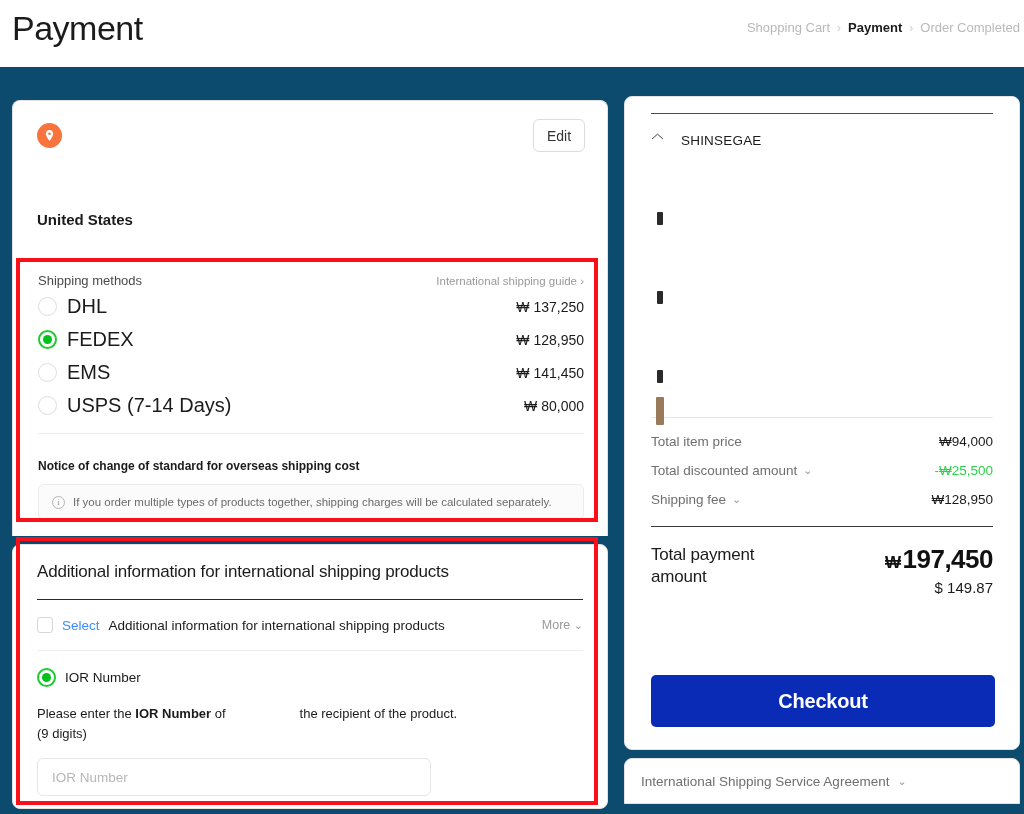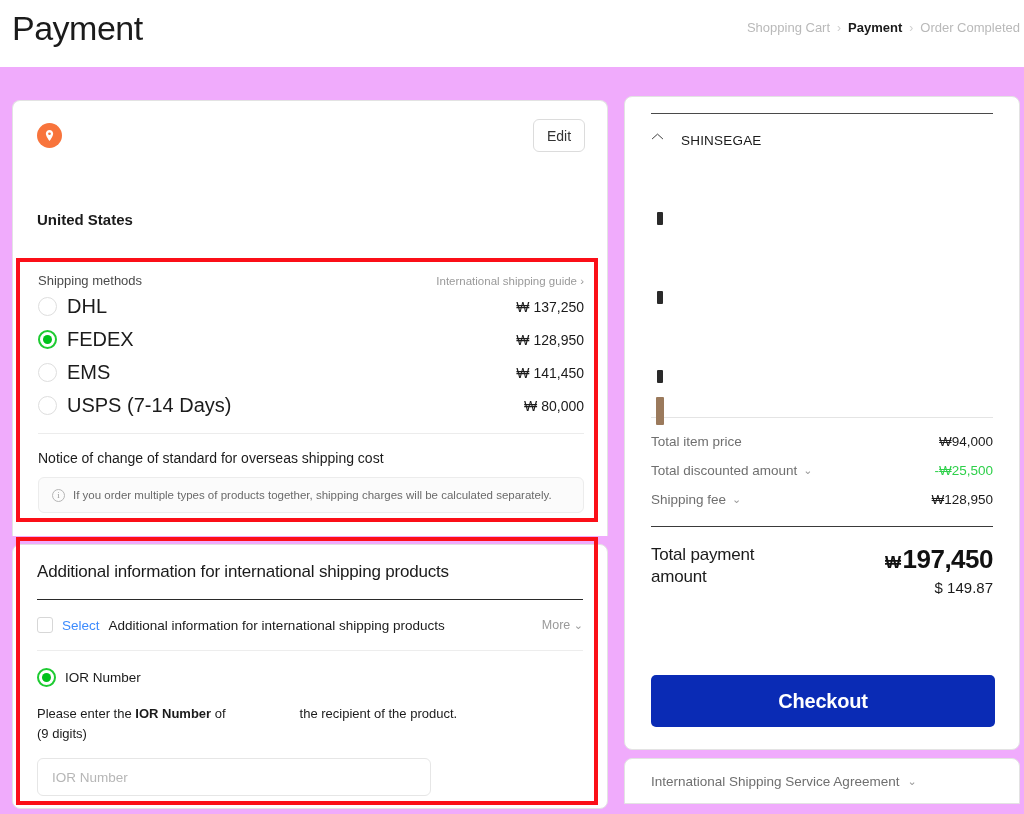--- a/index.html
+++ b/index.html
@@ -3,21 +3,21 @@
 <meta charset="utf-8">
 <style>
   * { box-sizing: border-box; margin: 0; padding: 0; }
   html, body {
     width: 1024px; height: 814px;
     background: #ffffff;
     font-family: "Liberation Sans", sans-serif;
     color: #222;
     overflow: hidden;
   }
-  #app { position: relative; width: 1024px; height: 814px; background: #f0abfc; }
+  #app { position: relative; width: 1024px; height: 814px; background: #0c4a6e; }
 
   
   .header {
     position: absolute; left: 0; top: 0; width: 1024px; height: 67px;
     background: #ffffff;
   }
   .page-title {
     position: absolute; left: 12px; top: 9px;
     font-size: 34px; font-weight: 400; letter-spacing: -0.5px;
     color: #1b1b1b;
@@ -81,21 +81,21 @@
     border: 1.5px solid #dedede; background: #fff; flex: 0 0 19px;
     display: flex; align-items: center; justify-content: center;
   }
   .radio.checked { border: 2px solid #1ecb32; }
   .radio.checked::after {
     content: ""; width: 9px; height: 9px; border-radius: 50%; background: #00c21b;
   }
 
   .divider { height: 1px; background: #ececec; margin-top: 13px; }
 
-  .notice-title { font-size: 14px; color: #1b1b1b; margin-top: 16px; font-weight: 400; }
+  .notice-title { font-size: 12px; color: #1b1b1b; margin-top: 25px; font-weight: 700; }
   .notice-box {
     margin-top: 11px; border: 1px solid #ececec; border-radius: 6px;
     background: #fbfbfb; height: 36px; display: flex; align-items: center; gap: 8px;
     padding: 0 13px;
   }
   .info-glyph {
     width: 13px; height: 13px; border-radius: 50%; border: 1px solid #b5b5b5;
     color: #9a9a9a; font-size: 9px; line-height: 11px; text-align: center;
     flex: 0 0 13px; font-family: "Liberation Serif", serif;
   }
@@ -168,21 +168,21 @@
   .checkout-btn {
     position: absolute; left: 26px; bottom: 22px; width: 344px; height: 52px;
     background: #0a2bb5; border: none; border-radius: 5px;
     color: #fff; font-size: 20px; font-weight: 700;
     font-family: "Liberation Sans", sans-serif; cursor: pointer;
     letter-spacing: -0.2px;
   }
 
   .agreement-card {
     margin-top: 8px; height: 46px; display: flex; align-items: center;
-    padding: 0 26px; gap: 8px; border-radius: 8px 8px 0 0; cursor: pointer;
+    padding: 0 16px; gap: 8px; border-radius: 8px 8px 0 0; cursor: pointer;
   }
   .agreement-text { font-size: 13.5px; color: #6f6f6f; }
 
   
   .redbox {
     position: absolute; border: 4px solid #fb0f18; pointer-events: none; z-index: 20;
   }
   #redbox-shipping { left: 16px; top: 258px; width: 582px; height: 264px; }
   #redbox-additional { left: 16px; top: 537px; width: 582px; height: 268px; }
 </style>

